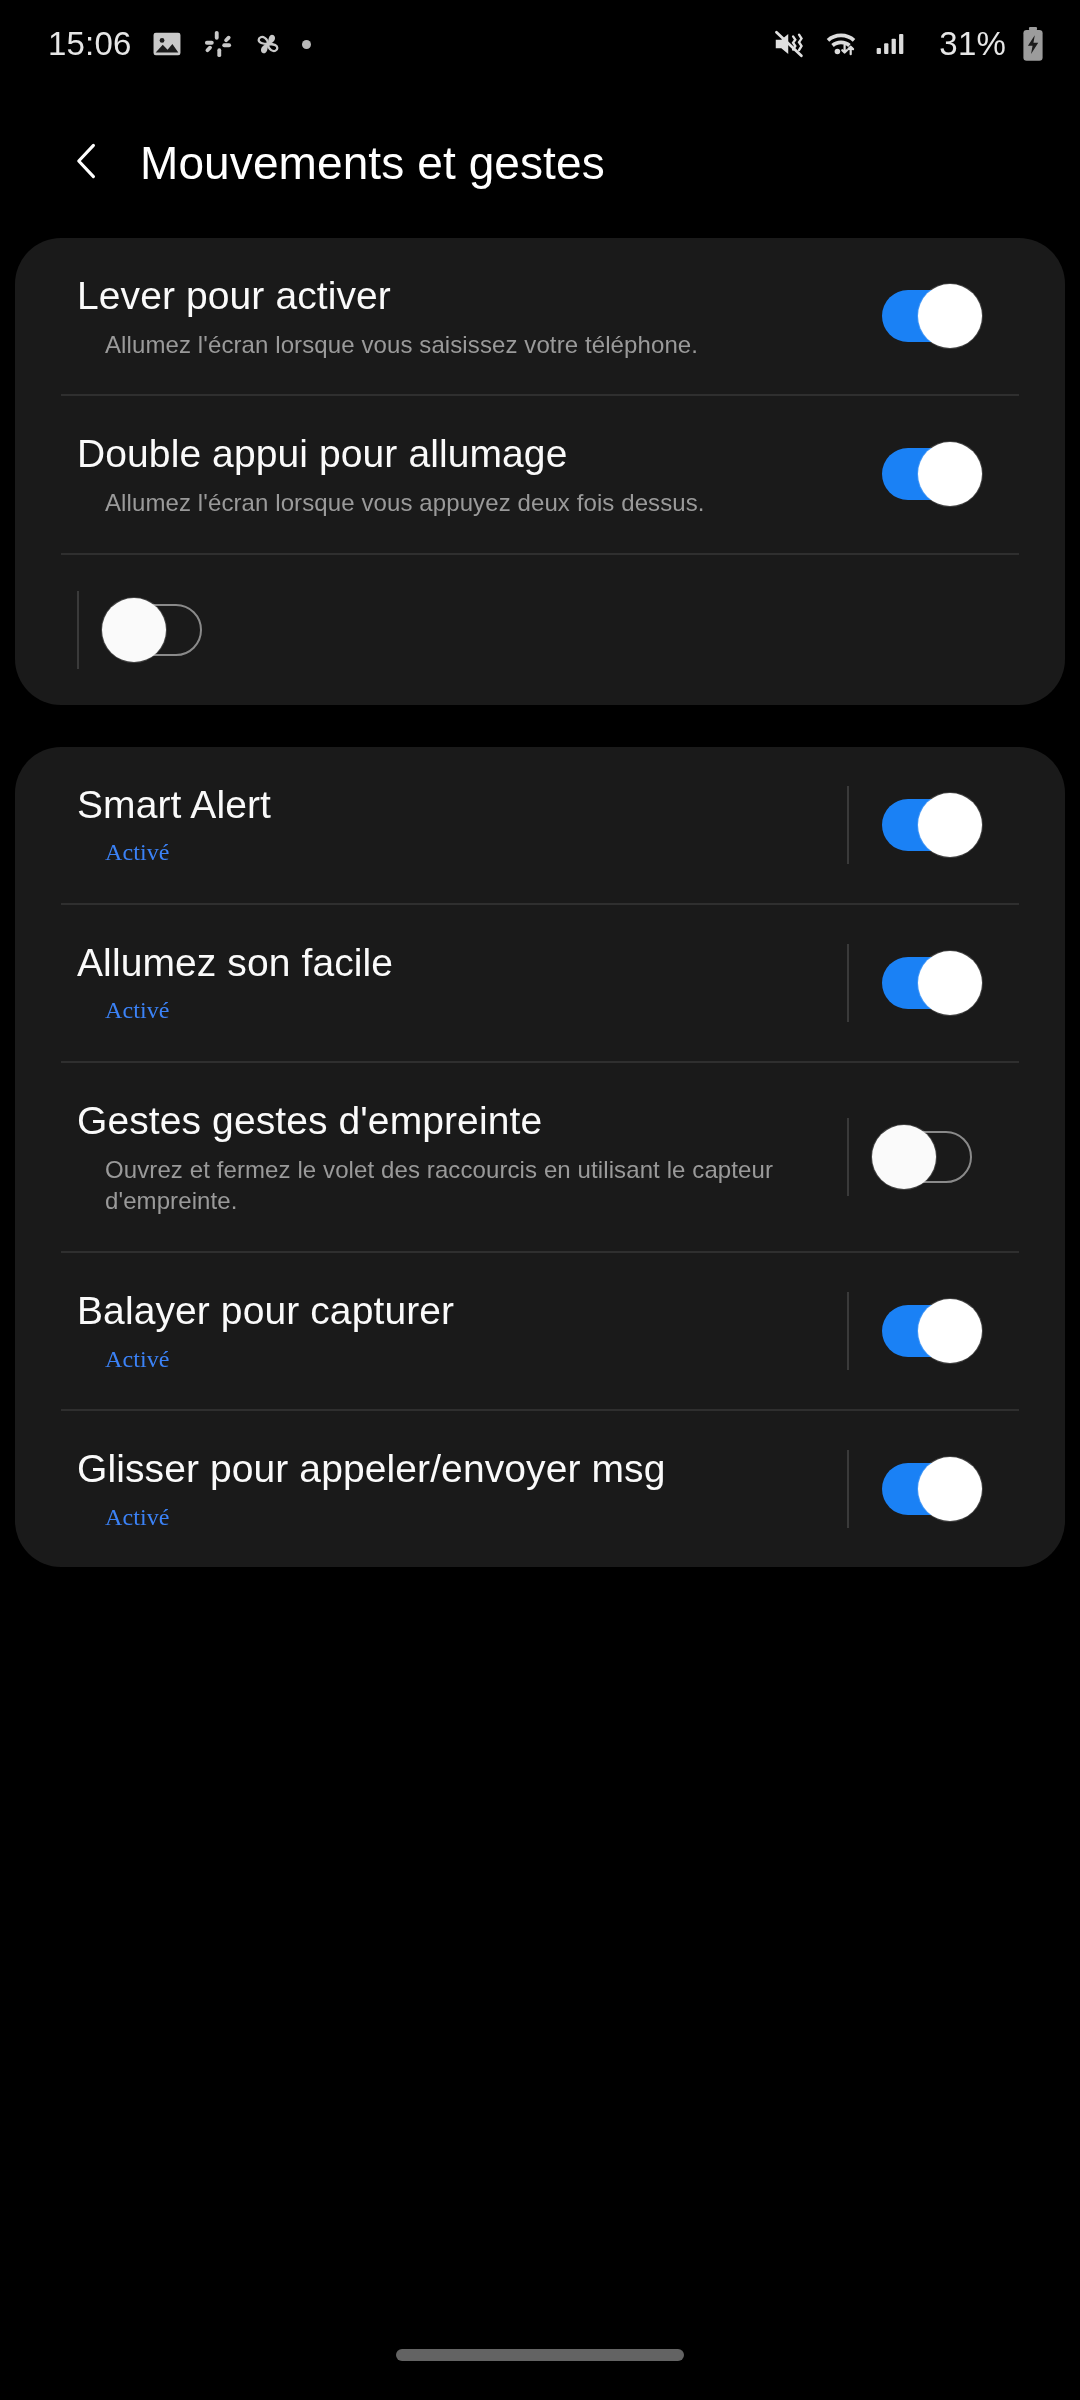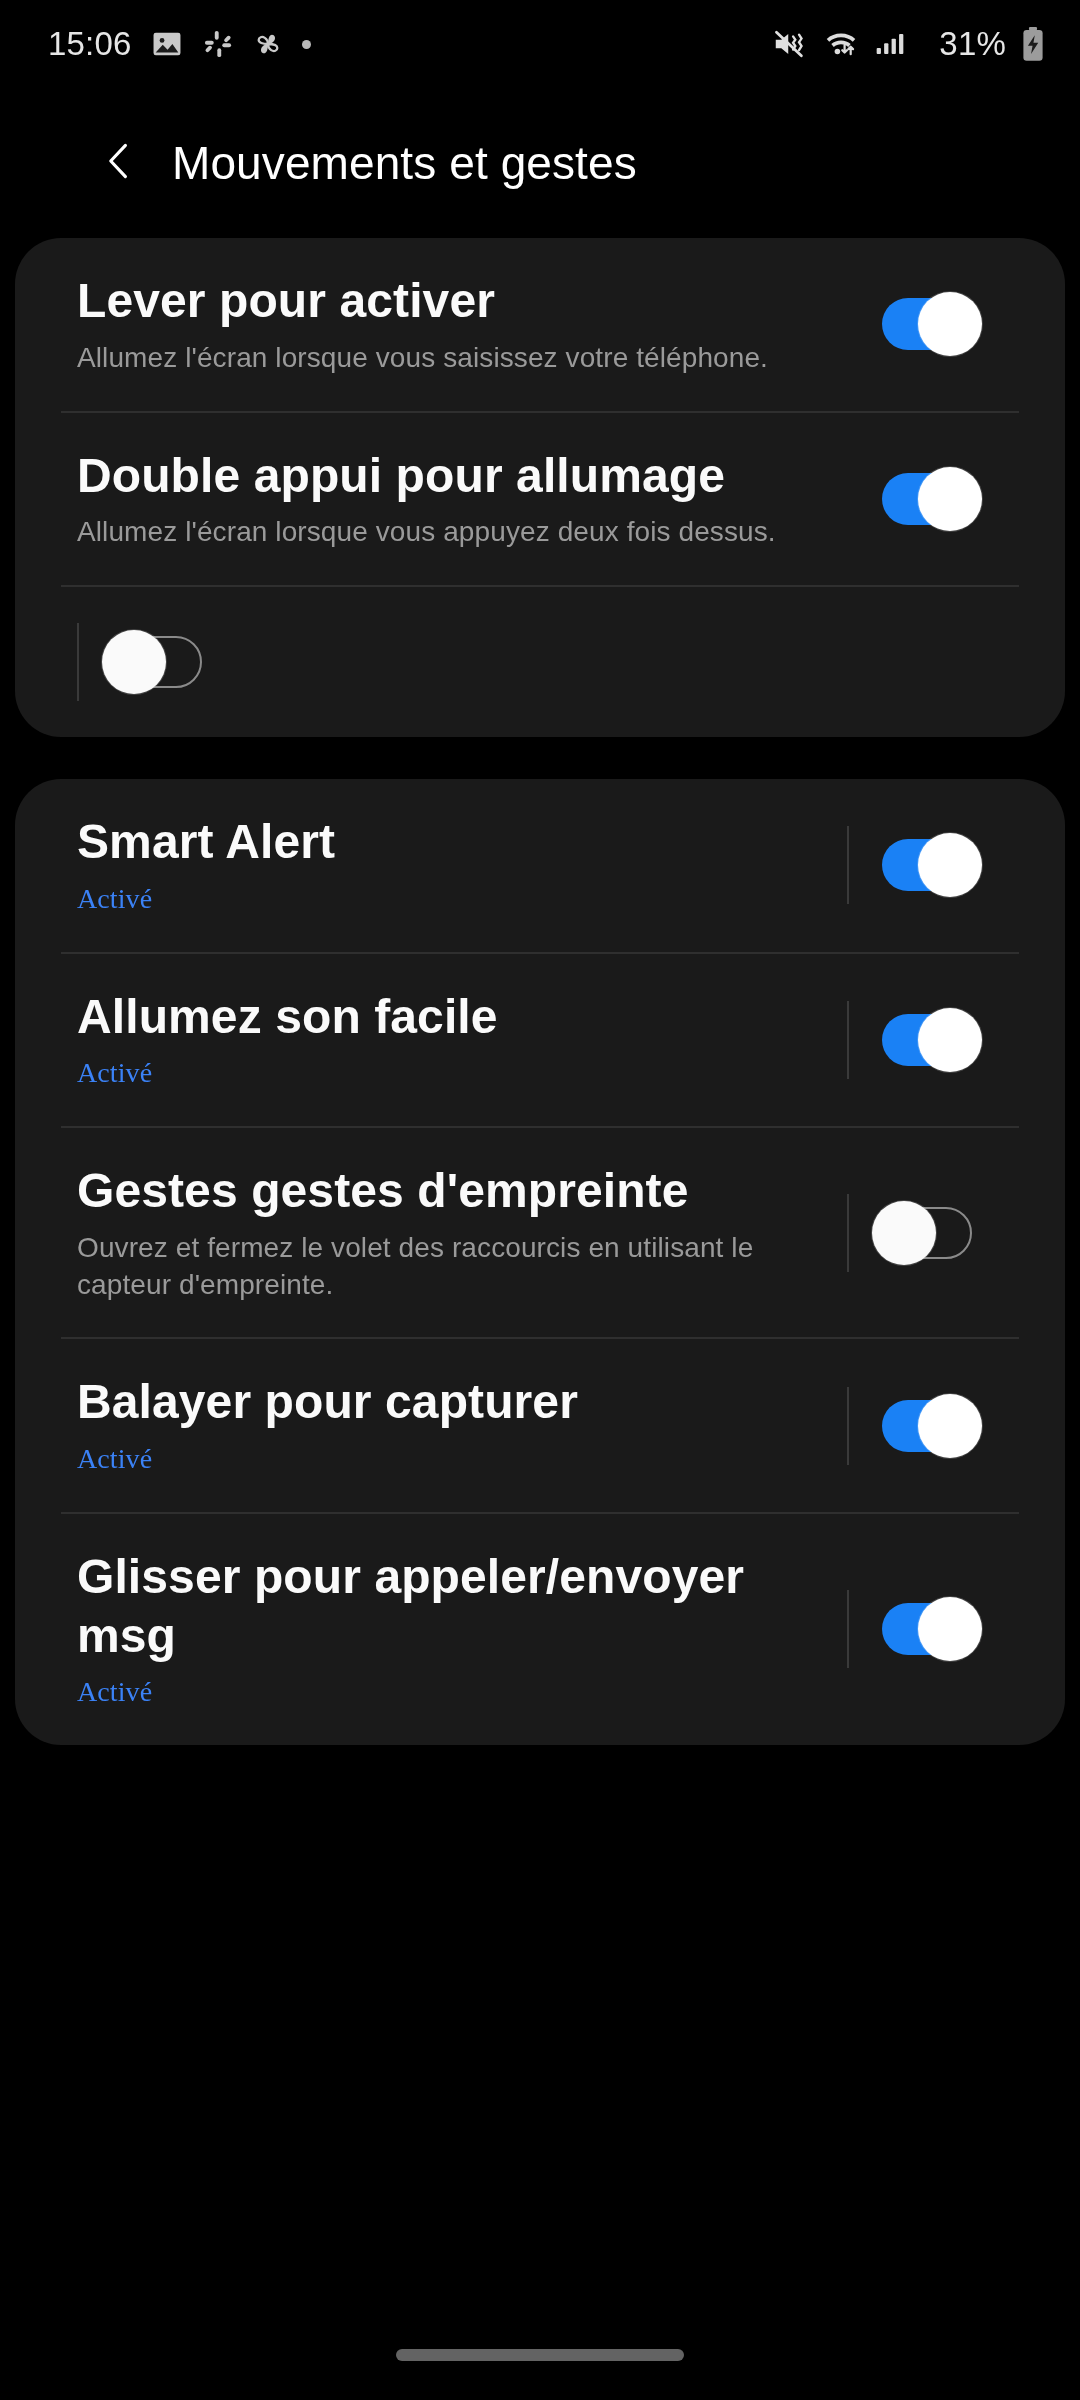--- a/index.html
+++ b/index.html
@@ -22,21 +22,21 @@
   .sb-left { display:flex; align-items:center; gap:18px; }
   .sb-right { display:flex; align-items:center; gap:14px; }
   .sb-clock { color:#e6e6e6; font-size:33px; letter-spacing:.2px; }
   .sb-pct { color:#e6e6e6; font-size:33px; letter-spacing:.2px; margin-left:18px; }
   .sb-ico { display:inline-flex; align-items:center; justify-content:center; }
   .dot-ico { width:9px; height:9px; border-radius:50%; background:#b9b9b9; display:inline-block; }
 
   
   .titlebar {
     position:absolute; top:88px; left:0; width:1080px; height:150px;
-    display:flex; align-items:center; padding-left:88px;
+    display:flex; align-items:center; padding-left:56px;
   }
   .back-btn {
     width:62px; height:62px; display:flex; align-items:center; justify-content:center;
     margin-right:22px;
   }
   .page-title { color:#fff; font-size:46px; font-weight:400; letter-spacing:.1px; }
 
   
   .content { position:absolute; top:238px; left:0; width:1080px; }
   .card {
@@ -45,22 +45,22 @@
     border-radius:46px;
     overflow:hidden;
   }
   .row {
     position:relative;
     display:flex; align-items:center;
     padding:0 0 0 62px;
     min-height:150px;
   }
   .row .texts { flex:1 1 auto; padding:34px 0 34px 0; max-width:800px; }
-  .row-title { color:#fafafa; font-size:48px; font-weight:700; line-height:1.22; letter-spacing:.1px; }
-  .row-sub { color:#9a9a9a; font-size:28px; line-height:1.32; margin-top:9px; letter-spacing:.1px; }
+  .row-title { color:#fafafa; font-size:39px; font-weight:400; line-height:1.22; letter-spacing:.1px; }
+  .row-sub { color:#9a9a9a; font-size:24px; line-height:1.32; margin-top:9px; letter-spacing:.1px;margin-left:28px; }
   .row-sub.accent { color:#3b82f6;font-family:Liberation Serif, serif; }
 
   .ctrl { flex:0 0 auto; display:flex; align-items:center; width:218px; padding-right:0; }
   .vdiv { width:2px; height:78px; background:#3a3a3a; margin-right:33px; flex:0 0 auto; }
   .vdiv.hidden { background:transparent; }
 
   
   .switch { position:relative; width:90px; height:52px; flex:0 0 auto; }
   .switch .track {
     position:absolute; top:0; left:0; width:90px; height:52px; border-radius:26px;

